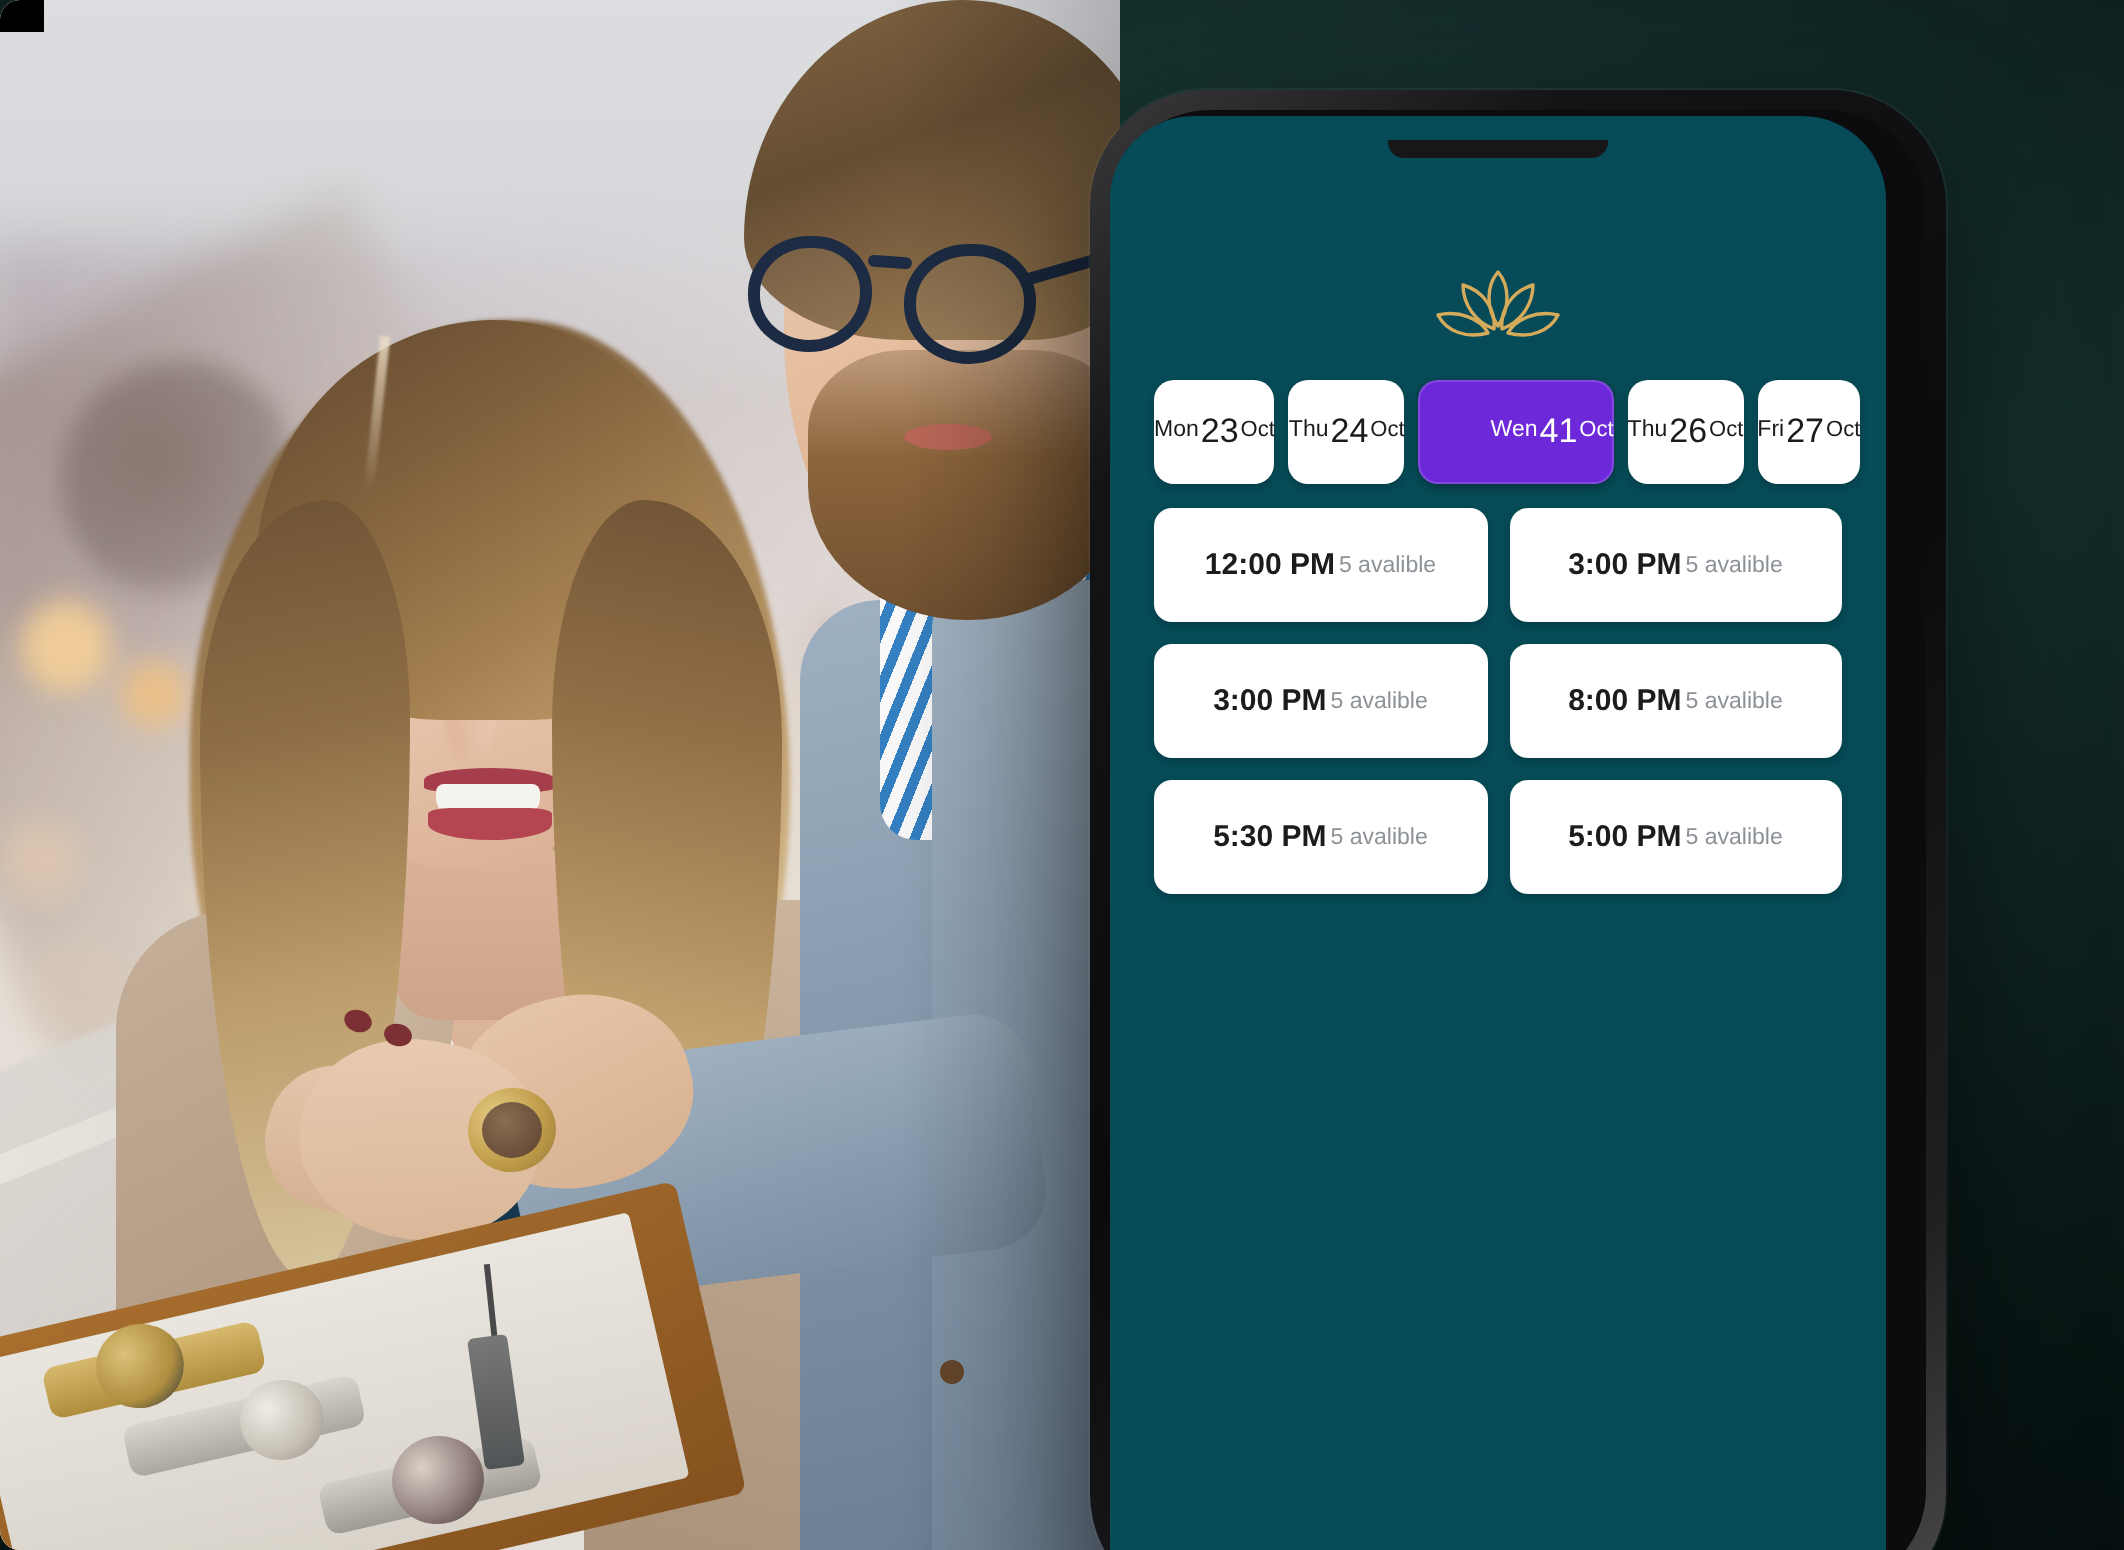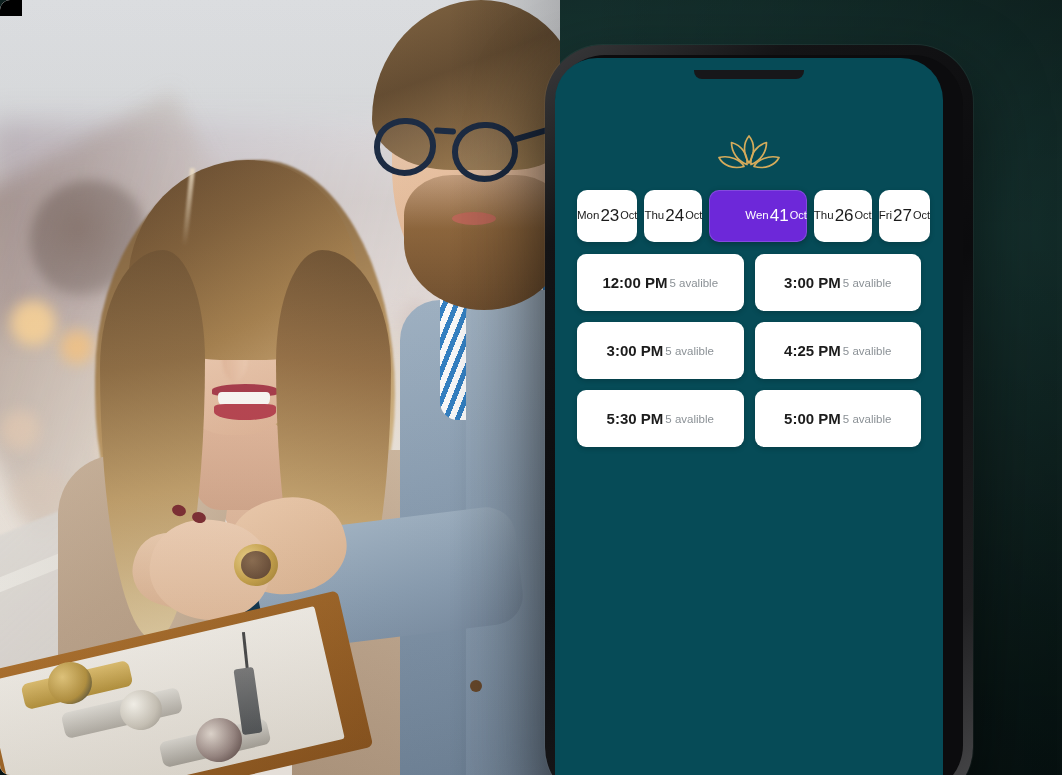--- a/index.html
+++ b/index.html
@@ -628,21 +628,21 @@
           </div>
           <div class="slot">
             <span class="slot-time">3:00 PM</span>
             <span class="slot-avail">5 avalible</span>
           </div>
           <div class="slot">
             <span class="slot-time">3:00 PM</span>
             <span class="slot-avail">5 avalible</span>
           </div>
           <div class="slot">
-            <span class="slot-time">4:25 PM</span>
+            <span class="slot-time">8:00 PM</span>
             <span class="slot-avail">5 avalible</span>
           </div>
           <div class="slot">
             <span class="slot-time">5:30 PM</span>
             <span class="slot-avail">5 avalible</span>
           </div>
           <div class="slot">
             <span class="slot-time">5:00 PM</span>
             <span class="slot-avail">5 avalible</span>
           </div>

